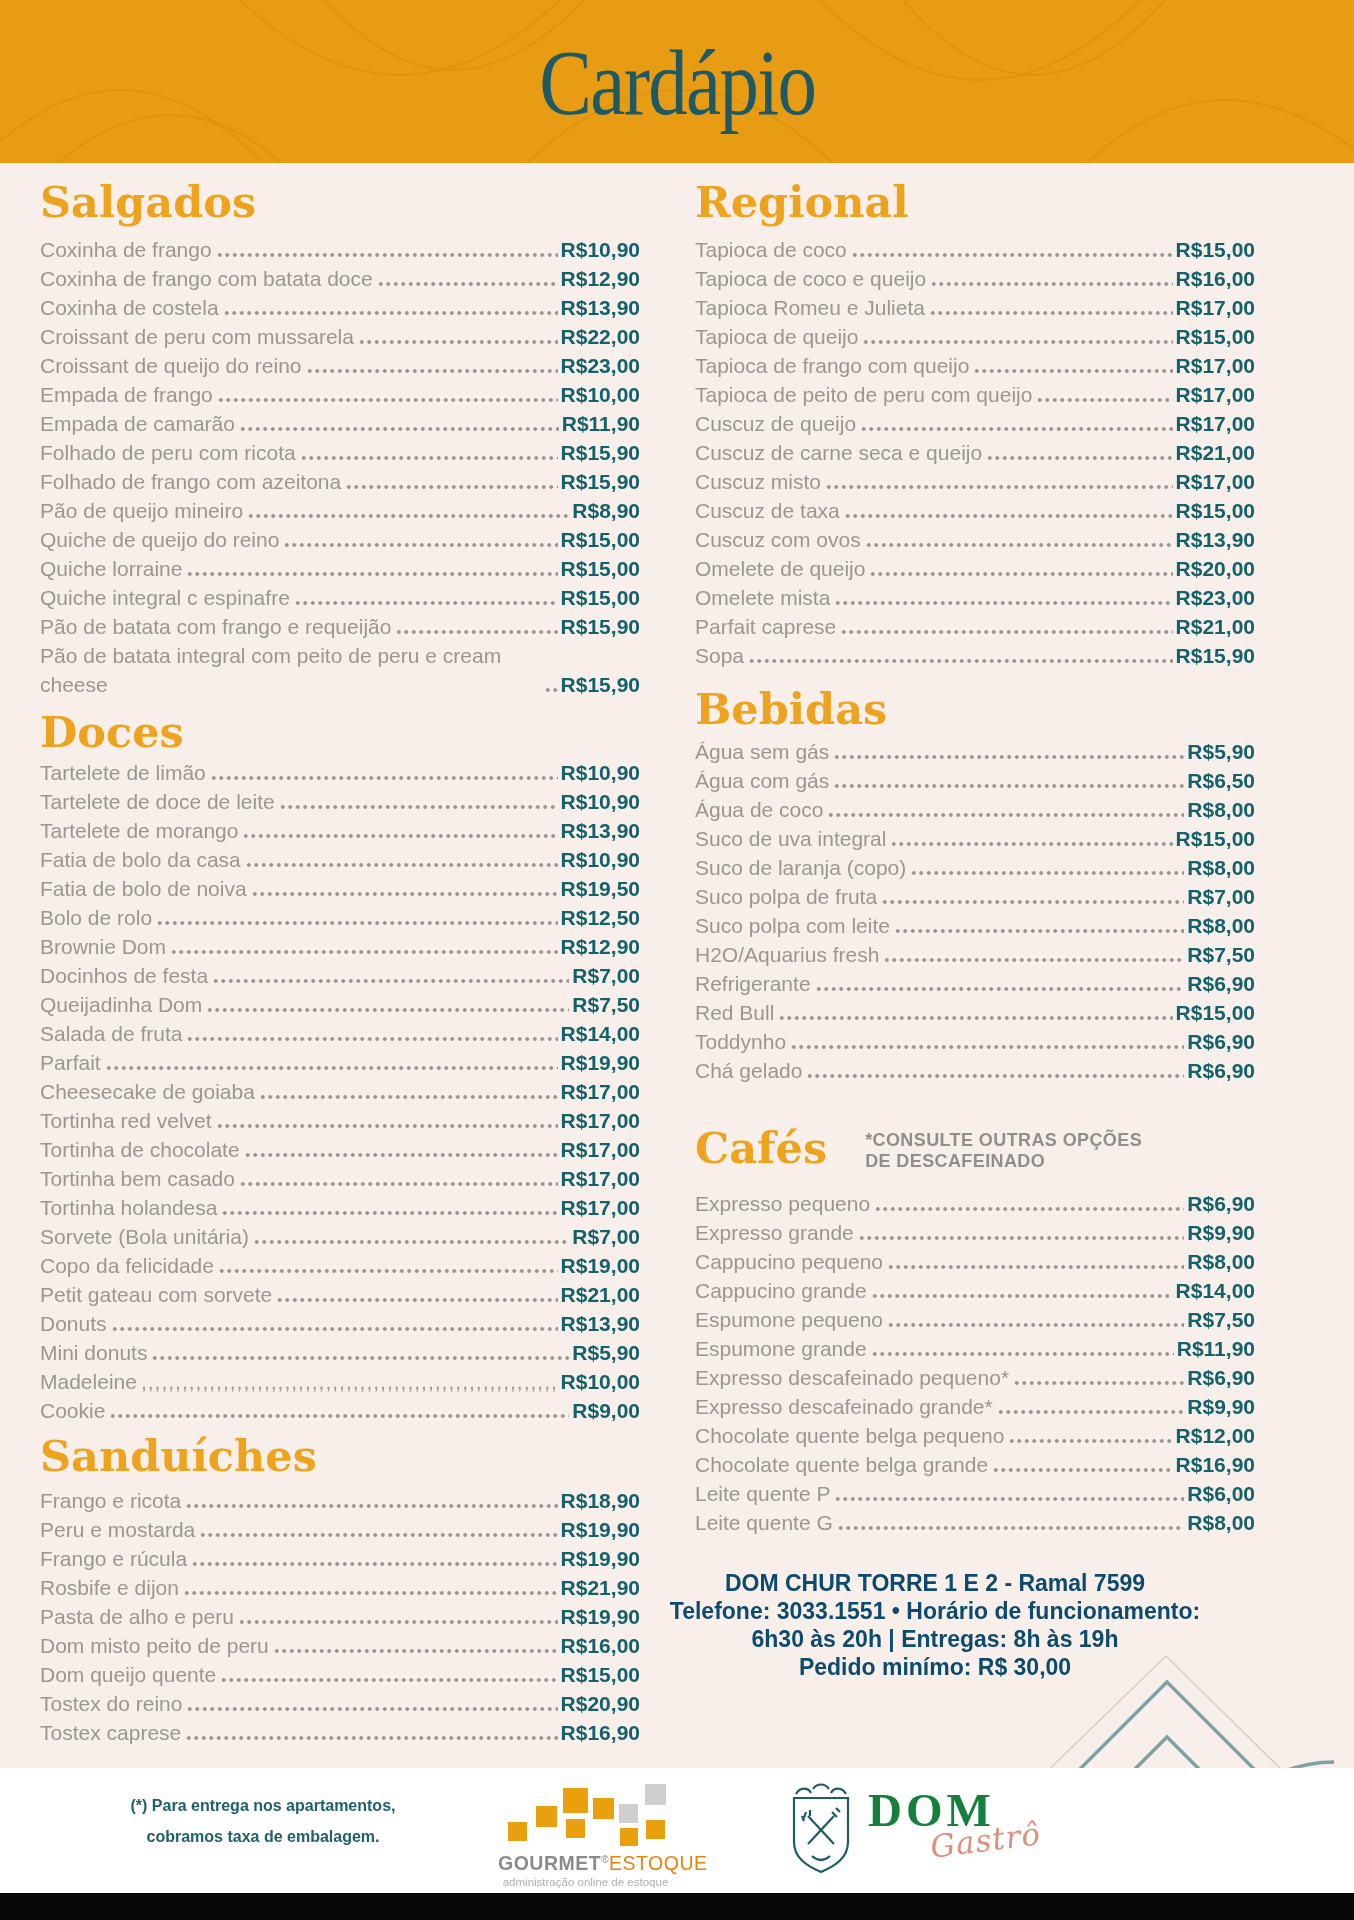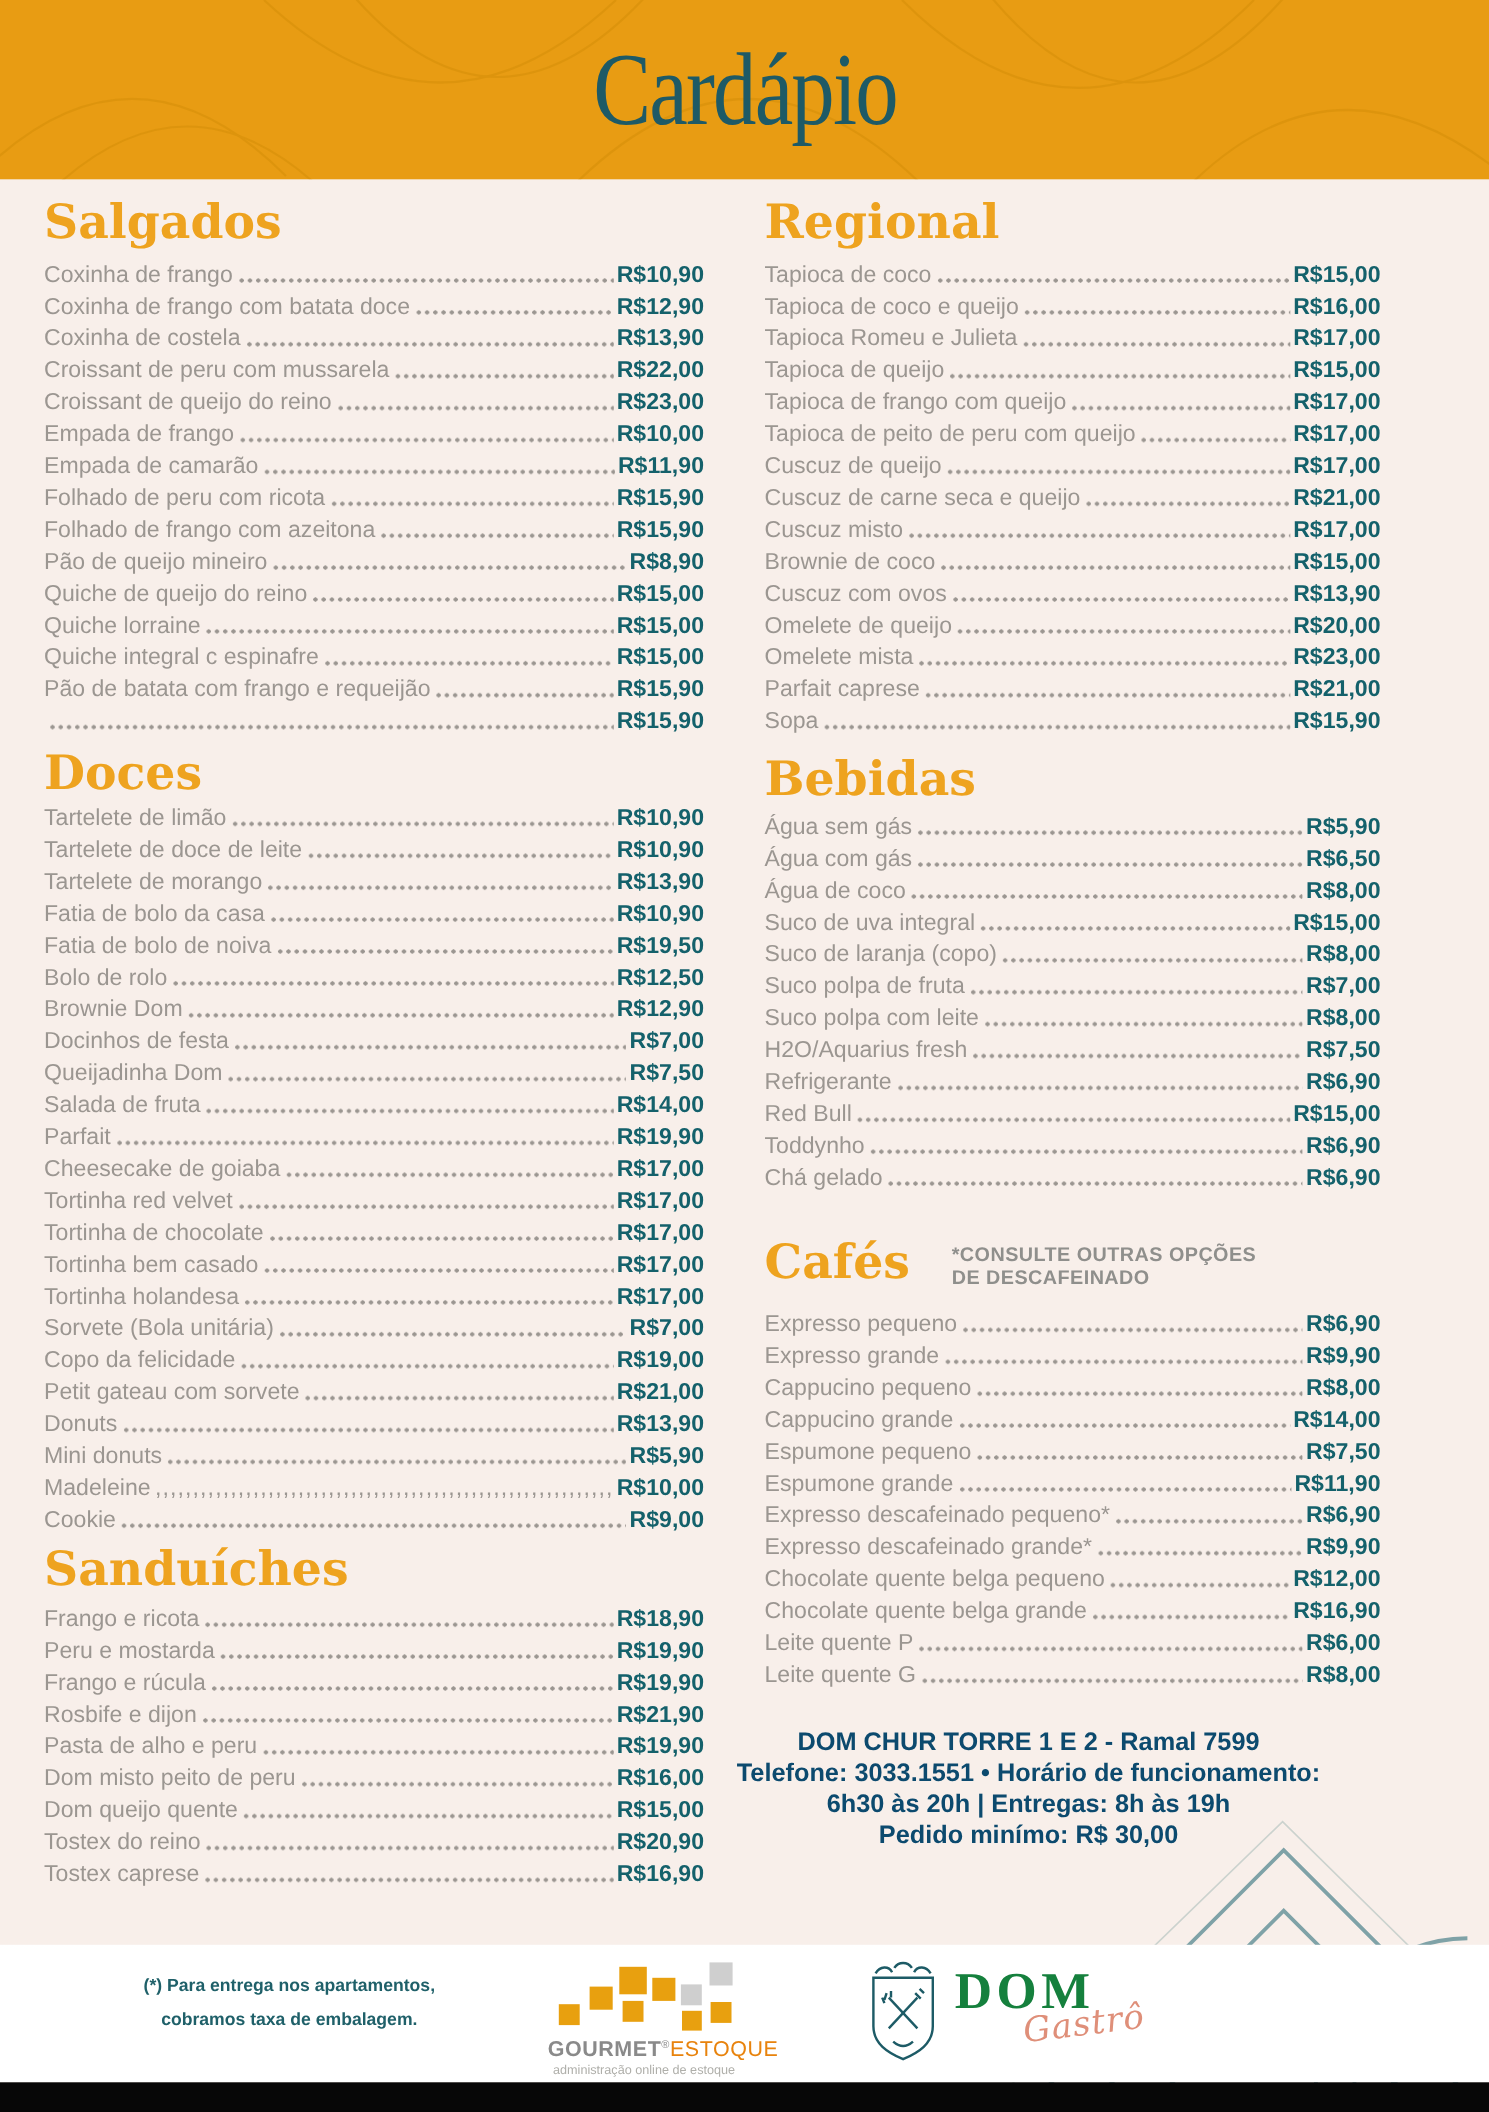--- a/index.html
+++ b/index.html
@@ -170,20 +170,21 @@
             <span class="item-name">Quiche integral c espinafre</span>
             <span class="leader"></span>
             <span class="item-price">R$15,00</span>
           </div>
           <div class="item">
             <span class="item-name">Pão de batata com frango e requeijão</span>
             <span class="leader"></span>
             <span class="item-price">R$15,90</span>
           </div>
           <div class="item">
+            <span class="item-name">Pão de batata integral com peito de peru e cream cheese</span>
             <span class="leader"></span>
             <span class="item-price">R$15,90</span>
           </div>
         </section>
         <section class="menu-section sec-doces">
           <div class="section-head">
             <h2 class="section-title">Doces</h2>
           </div>
           <div class="item">
             <span class="item-name">Tartelete de limão</span>
@@ -396,21 +397,21 @@
             <span class="item-name">Cuscuz de carne seca e queijo</span>
             <span class="leader"></span>
             <span class="item-price">R$21,00</span>
           </div>
           <div class="item">
             <span class="item-name">Cuscuz misto</span>
             <span class="leader"></span>
             <span class="item-price">R$17,00</span>
           </div>
           <div class="item">
-            <span class="item-name">Brownie de coco</span>
+            <span class="item-name">Cuscuz de taxa</span>
             <span class="leader"></span>
             <span class="item-price">R$15,00</span>
           </div>
           <div class="item">
             <span class="item-name">Cuscuz com ovos</span>
             <span class="leader"></span>
             <span class="item-price">R$13,90</span>
           </div>
           <div class="item">
             <span class="item-name">Omelete de queijo</span>

